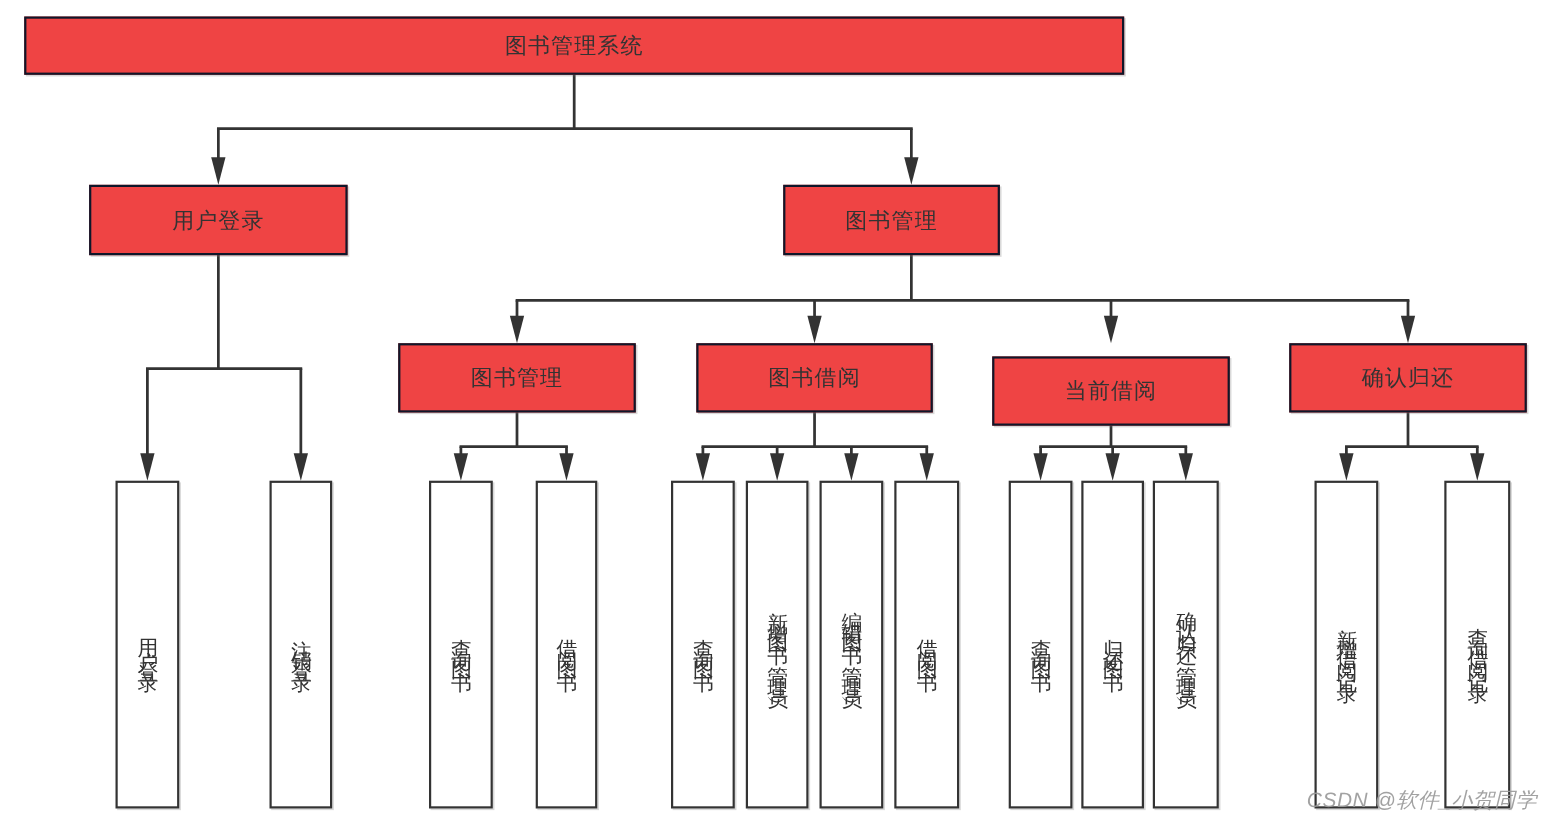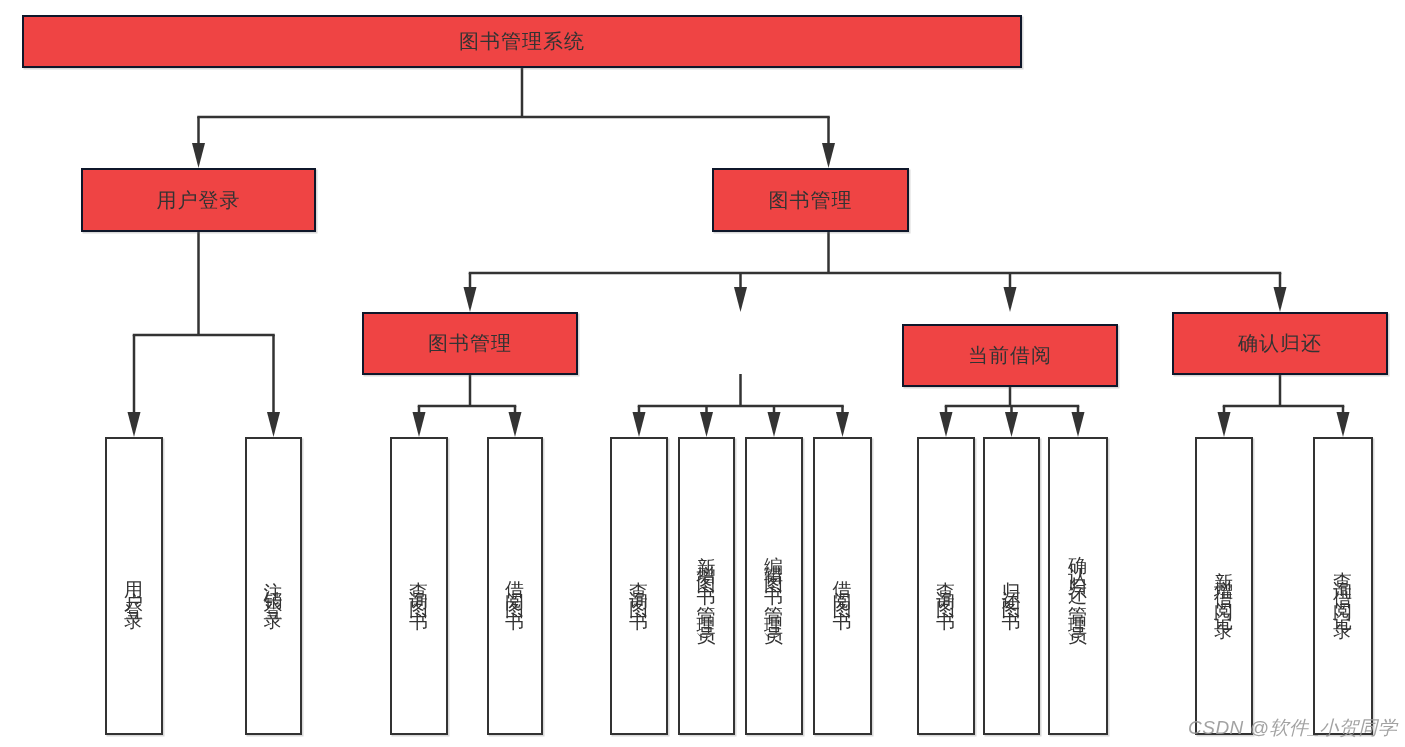--- a/index.html
+++ b/index.html
@@ -127,20 +127,21 @@
       <line x1="1343" y1="406" x2="1343" y2="429" stroke="#333333" stroke-width="2.5"></line>
       <polygon points="1336.5,412 1349.5,412 1343,437" fill="#333333"></polygon>
     </svg>
 
   <div class="hbox" style="left: 22px; top: 15px; width: 1000px; height: 53px;">图书管理系统</div>
 
   <div class="hbox" style="left: 81px; top: 168px; width: 235px; height: 64px;">用户登录</div>
   <div class="hbox" style="left: 712px; top: 168px; width: 197px; height: 64px;">图书管理</div>
 
   <div class="hbox" style="left: 362px; top: 312px; width: 216px; height: 63px;">图书管理</div>
+  <div class="hbox" style="left: 633px; top: 312px; width: 215px; height: 63px;">图书借阅</div>
   <div class="hbox" style="left: 902px; top: 312px; width: 216px; height: 63px; margin-top: 12px;">当前借阅</div>
   <div class="hbox" style="left: 1172px; top: 312px; width: 216px; height: 63px;">确认归还</div>
 
   <div class="vbox" style="left: 105px; top: 437px; width: 58px; height: 298px;">
       <span class="vtext">用户登录</span>
     </div>
   <div class="vbox" style="left: 245px; top: 437px; width: 57px; height: 298px;">
       <span class="vtext">注销登录</span>
     </div>
 

